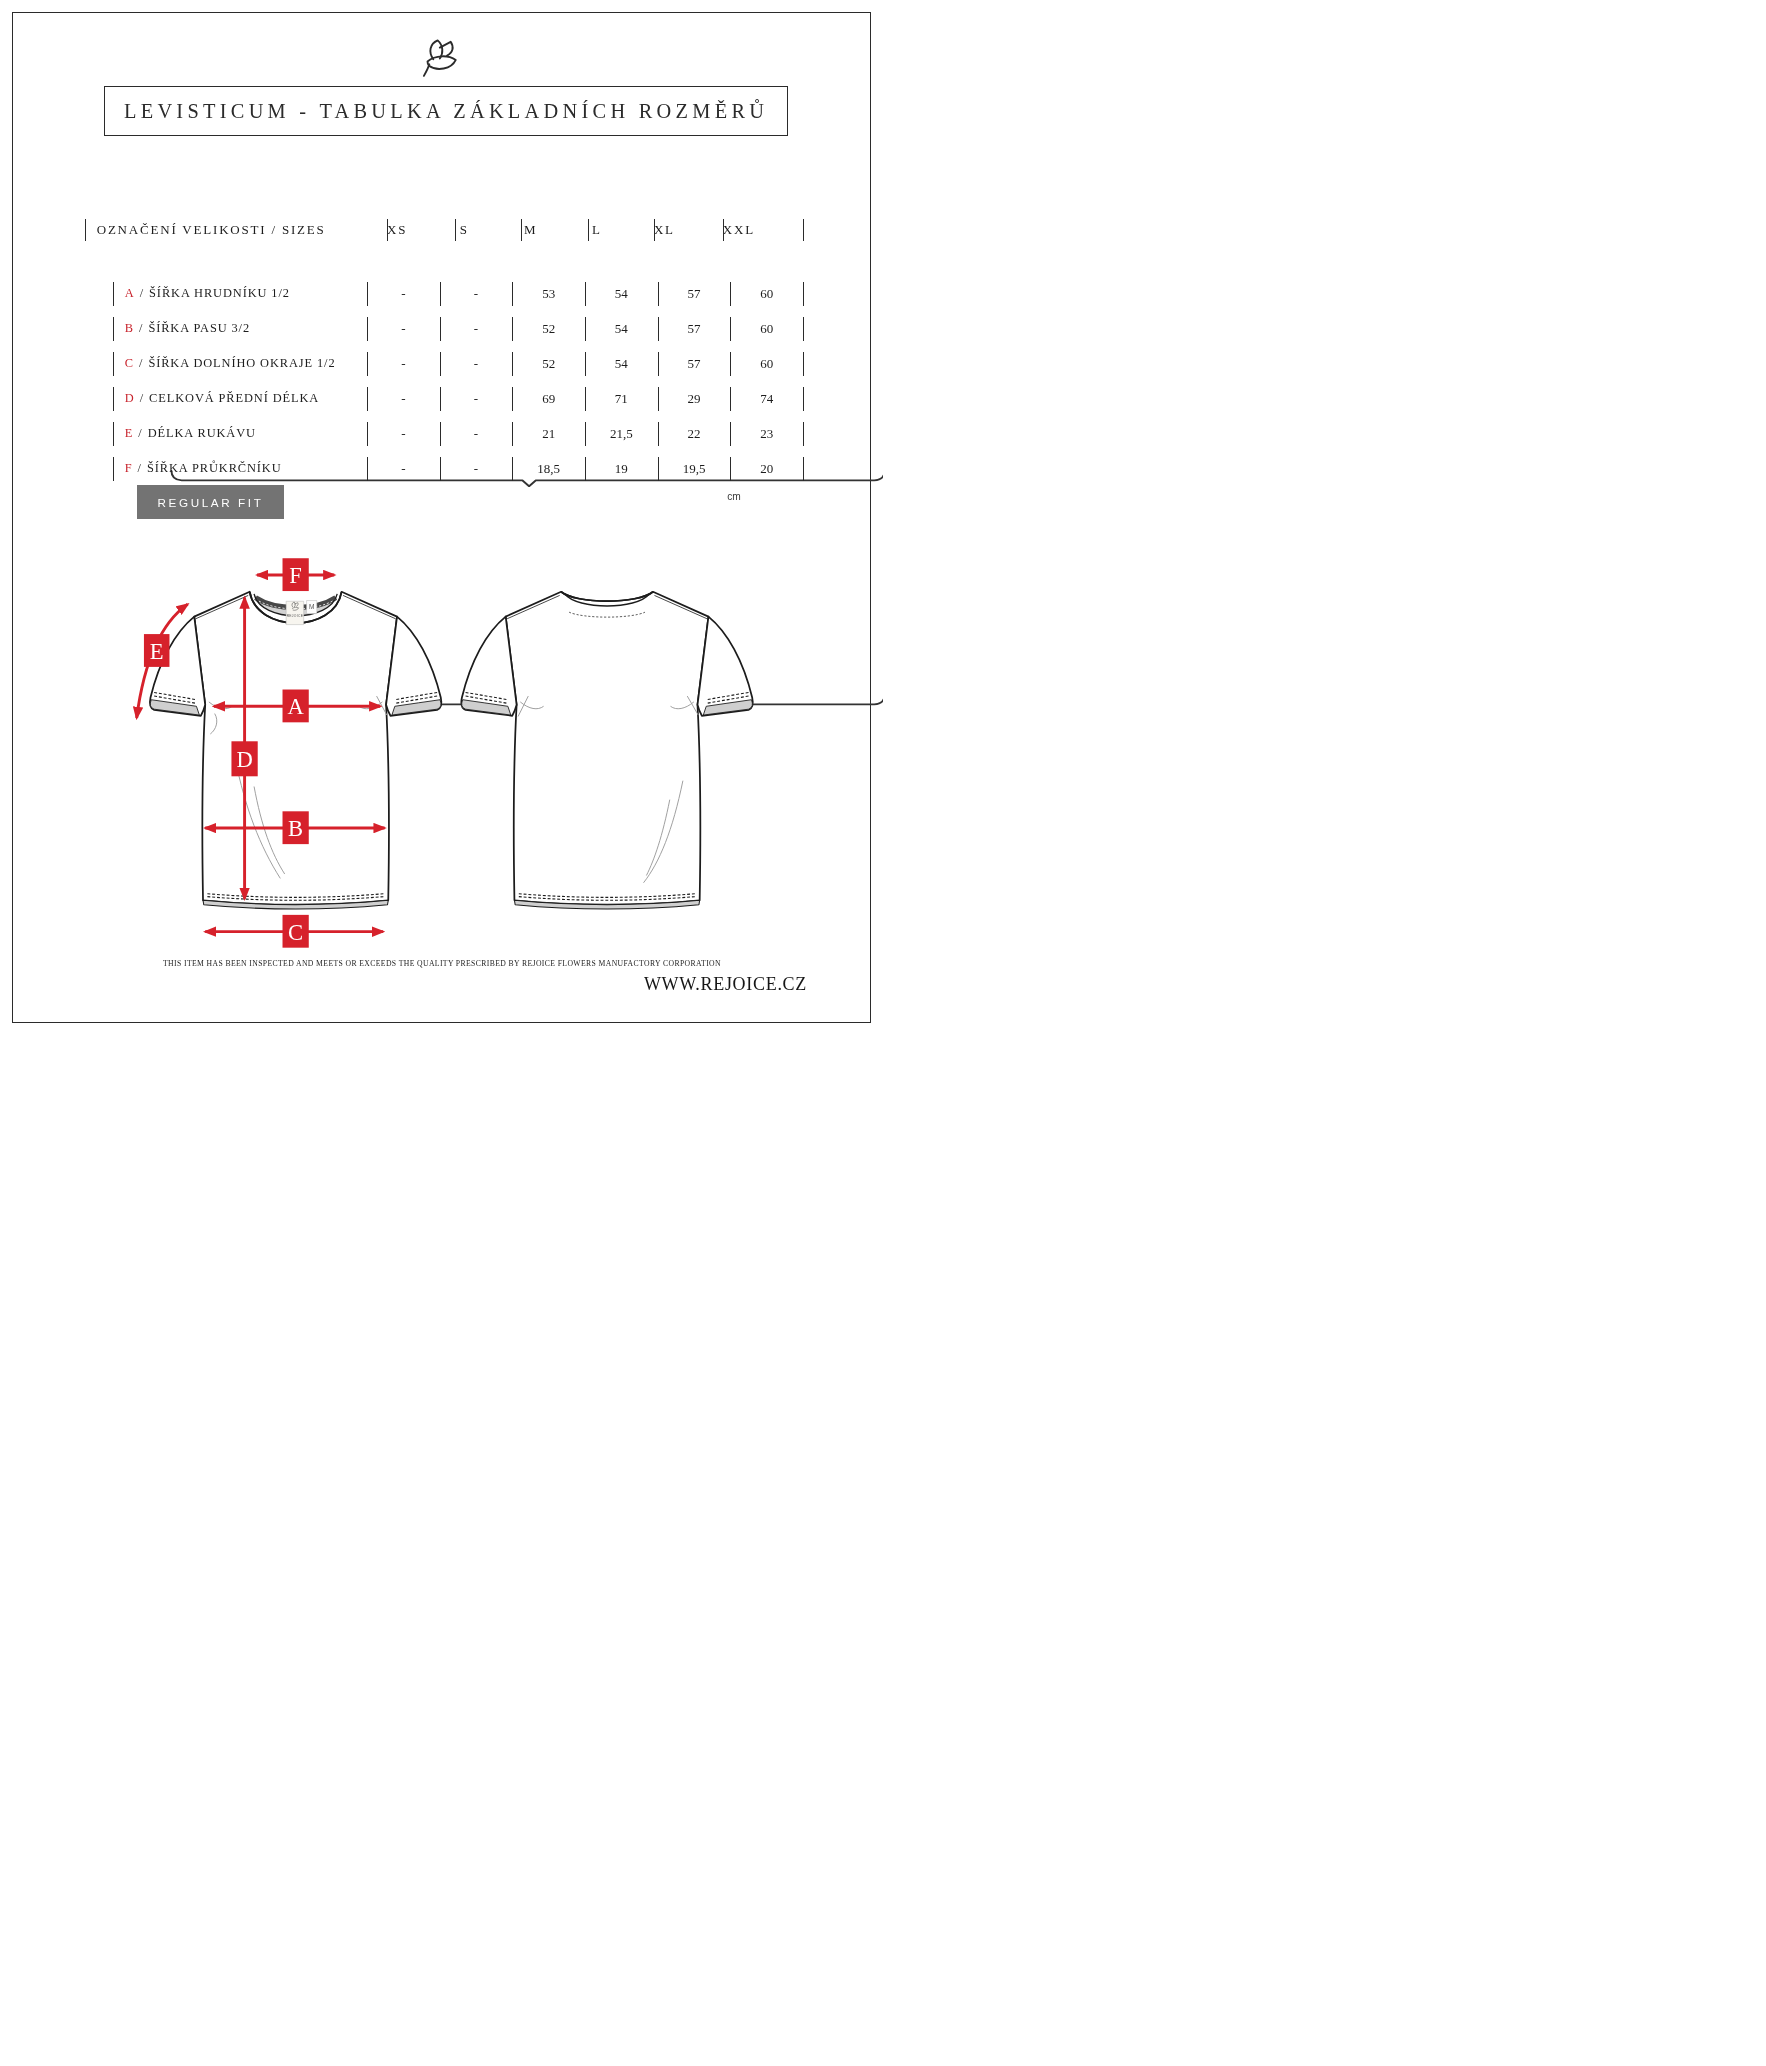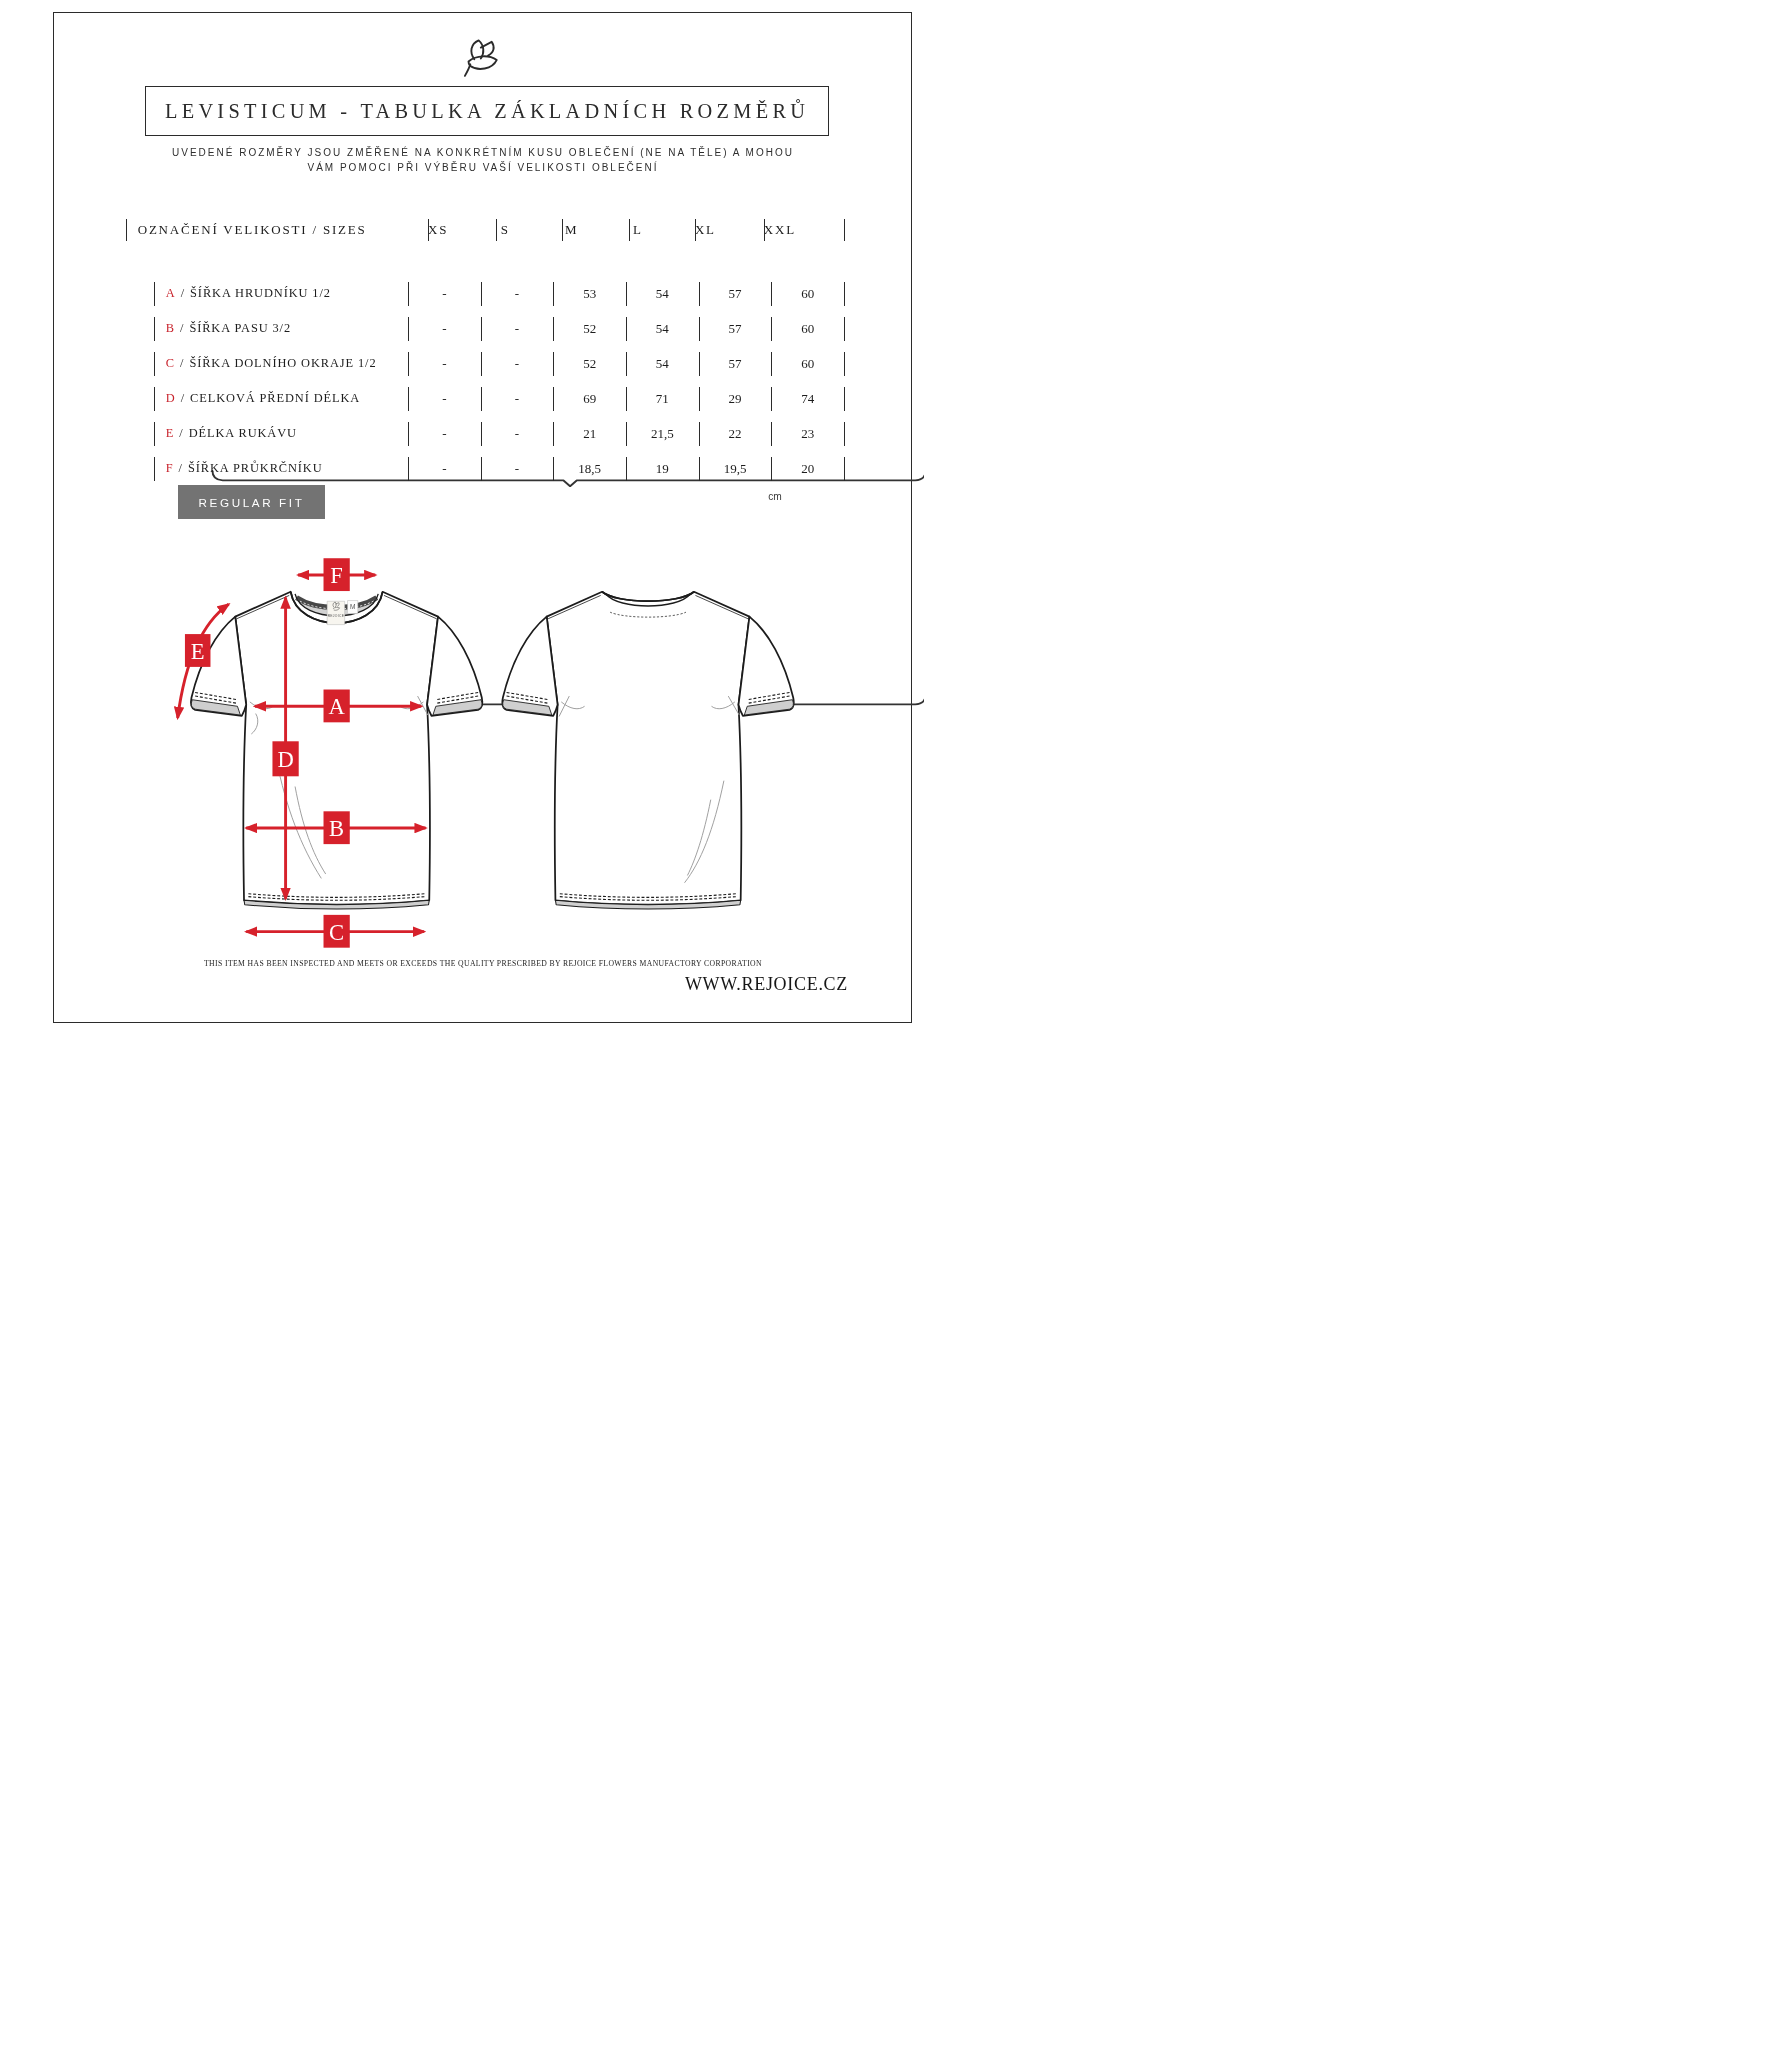--- a/index.html
+++ b/index.html
@@ -1,17 +1,17 @@
 <!DOCTYPE html>
 <html style="font-size:11.7px"><head>
 <meta charset="utf-8">
 <style>
   html,body{margin:0;padding:0;background:#fff;}
   .page{position:relative;width:883px;height:1033px;background:#fff;overflow:hidden;
-        font-family:"Liberation Serif",serif;color:#1d1d1d;margin-left:41px;}
+        font-family:"Liberation Serif",serif;color:#1d1d1d;}
   .frame{position:absolute;left:12.4px;top:11.7px;width:857px;height:1009px;
          border:1.5px solid #2b2b2b;pointer-events:none;}
   .logo{position:absolute;left:421px;top:38px;width:42px;height:41px;}
   .title-box{position:absolute;left:104px;top:86px;width:682px;height:48px;
              border:1.5px solid #2b2b2b;display:flex;align-items:center;justify-content:center;}
   .title-box span{font-size:21px;letter-spacing:4.4px;color:#2b2b2b;white-space:nowrap;
                   transform:scaleX(.97);}
   .subtitle{position:absolute;left:77px;top:145px;width:730px;text-align:center;
             font-family:"Liberation Sans",sans-serif;font-size:10px;letter-spacing:2px;
             line-height:15.3px;color:#2e2e2e;}
@@ -61,24 +61,20 @@
       <path d="M17 29 C 10 19, 12 8, 23 3 C 31 10, 31 21, 26 28"></path>
       <path d="M26 13 L 41 5 C 46 12, 44 20, 36 24"></path>
       <path d="M9 32 C 20 23, 38 23, 48 30 C 42 43, 22 46, 11 38 C 9.5 36, 9 34, 9 32 Z"></path>
       <path d="M4 52 C 8 45, 10 41, 11.5 36"></path>
     </g>
   </svg>
 
   <div class="title-box">
     <span>LEVISTICUM - TABULKA ZÁKLADNÍCH ROZMĚRŮ</span>
   </div>
-  <div class="subtitle">
-    <div>UVEDENÉ ROZMĚRY JSOU ZMĚŘENÉ NA KONKRÉTNÍM KUSU OBLEČENÍ (NE NA TĚLE) A MOHOU</div>
-    <div>VÁM POMOCI PŘI VÝBĚRU VAŠÍ VELIKOSTI OBLEČENÍ</div>
-  </div>
 
   <div class="sizetable">
     <div class="trow thead">
       <div class="cell label">OZNAČENÍ VELIKOSTI / SIZES</div>
       <div class="cell val">XS</div>
       <div class="cell val">S</div>
       <div class="cell val">M</div>
       <div class="cell val">L</div>
       <div class="cell val">XL</div>
       <div class="cell val">XXL</div>

